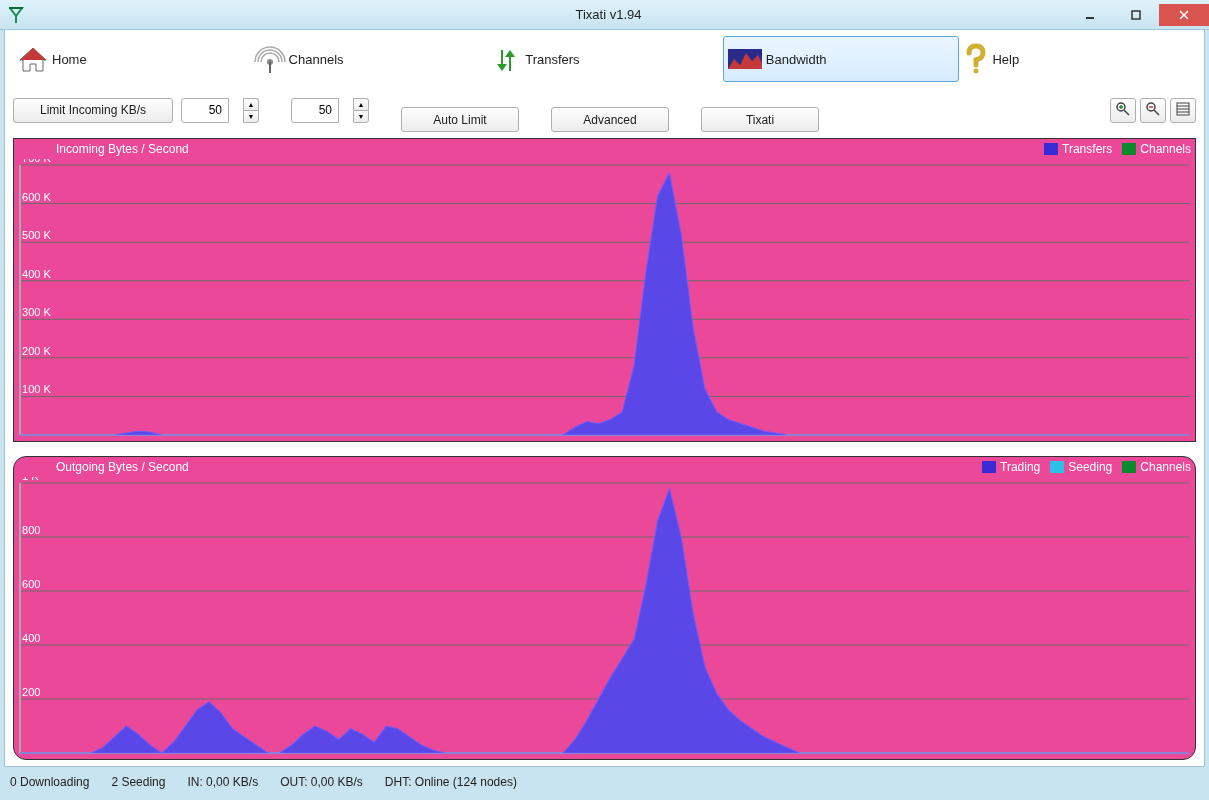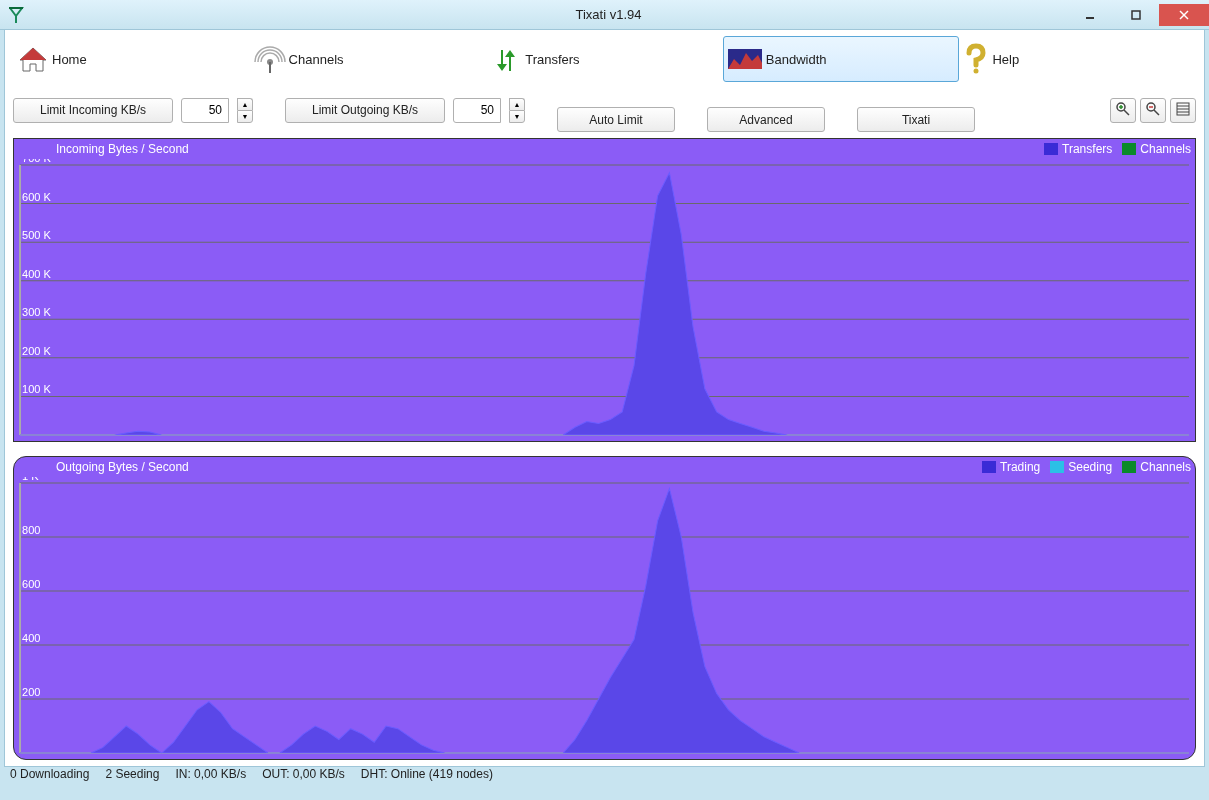--- a/index.html
+++ b/index.html
@@ -22,45 +22,45 @@
 .toolbar-item.selected { border: 1px solid #5aa7d8; background: linear-gradient(#eaf6ff,#d6ecff); }
 .toolbar-item .icon-wrap { height: 36px; display: flex; align-items: center; justify-content: center; }
 .toolbar-item .label { font-size: 13px; color: #222; }
 
 
 .controls-row { display: flex; align-items: center; gap: 8px; padding: 2px 8px 6px 8px; }
 .btn { background: linear-gradient(#fefefe,#ececec); border: 1px solid #b0b0b0; border-radius: 3px; padding: 4px 14px; font-size: 12px; color: #222; cursor: pointer; height: 25px; }
 .btn.wide { min-width: 160px; }
 .btn.mid { min-width: 118px; margin-top: 19px; }
 .btn.small { min-width: 26px; padding: 2px 4px; height: 25px; display:flex; align-items:center; justify-content:center;}
-.spinner-wrap { display: flex; align-items: center; gap: 8px; justify-content: center; }
+.spinner-wrap { display: flex; align-items: center; gap: 14px; justify-content: center; }
 .spinner-input { width: 48px; height: 25px; border: 1px solid #b0b0b0; border-radius: 3px 0 0 3px; text-align: right; padding-right: 6px; font-size: 12px; background:#fff; }
 .spinner-btns { display: flex; flex-direction: column; }
 .spinner-btns button { width: 16px; height: 12.5px; border: 1px solid #b0b0b0; background: linear-gradient(#fefefe,#ececec); font-size: 7px; line-height: 1; padding: 0; cursor:pointer;}
 .spinner-btns button:first-child { border-radius: 0 3px 0 0; border-bottom: none; }
 .spinner-btns button:last-child { border-radius: 0 0 3px 0; }
 .spacer { flex: 0 0 16px; }
 .right-tools { margin-left: auto; display: flex; gap: 4px; }
 
 
 .chart-area { padding: 0 8px; }
-.chart { background: #8b5cf6; border: 1px solid #333; margin-bottom: 14px; position: relative; }
+.chart { background: #ec4899; border: 1px solid #333; margin-bottom: 14px; position: relative; }
 .chart-header { display: flex; align-items: center; height: 20px; padding: 0 4px; }
 .chart-title { color: #fff; font-size: 12px; margin-left: 38px; }
 .legend { margin-left: auto; display: flex; gap: 10px; align-items: center; }
 .legend-item { display: flex; align-items: center; gap: 4px; color: #fff; font-size: 12px; }
 .legend-swatch { width: 14px; height: 12px; }
 .chart-body { position: relative; }
 .chart-svg { display: block; width: 100%; }
 .gridline { stroke: #6a6a6a; stroke-width: 1; }
 .axisline { stroke: #aaa; stroke-width: 2; }
 .area { fill: #5a47e8; stroke: #6b5cff; stroke-width: 1; }
 
 
-.statusbar { display: flex; align-items: flex-start; height: 22px; padding: 0 10px; gap: 16px; font-size: 12px; color: #222;}
+.statusbar { display: flex; align-items: flex-end; height: 22px; padding: 0 10px; gap: 22px; font-size: 12px; color: #222;}
 </style>
 </head>
 <body>
 
 <div class="titlebar">
   <span class="app-icon">
     <svg width="20" height="20" viewBox="0 0 20 20">
         <path d="M4 3 L16 3 L10 11 L10 18 M10 11 L4 3 M10 11 L16 3" stroke="#1a8a5a" stroke-width="2" fill="none"></path>
         <path d="M3 3 L17 3" stroke="#0a6a3a" stroke-width="2"></path>
       </svg>
@@ -142,21 +142,20 @@
 <div class="controls-row">
   <button class="btn wide">Limit Incoming KB/s</button>
   <div class="spinner-wrap">
     <input class="spinner-input" value="50" style="">
     <div class="spinner-btns">
           <button>▲</button>
           <button>▼</button>
         </div>
   </div>
   <div class="spacer"></div>
-  <button class="btn wide">Limit Outgoing KB/s</button>
   <div class="spinner-wrap">
     <input class="spinner-input" value="50" style="">
     <div class="spinner-btns">
           <button>▲</button>
           <button>▼</button>
         </div>
   </div>
   <div class="spacer"></div>
   <button class="btn mid">Auto Limit</button>
   <div class="spacer"></div>
@@ -267,14 +266,14 @@
   </div>
 </div>
 
 </div>
 
 <div class="statusbar">
   <span>0 Downloading</span>
   <span>2 Seeding</span>
   <span>IN: 0,00 KB/s</span>
   <span>OUT: 0,00 KB/s</span>
-  <span>DHT: Online (419 nodes)</span>
+  <span>DHT: Online (124 nodes)</span>
 </div>
 
 </body></html>

